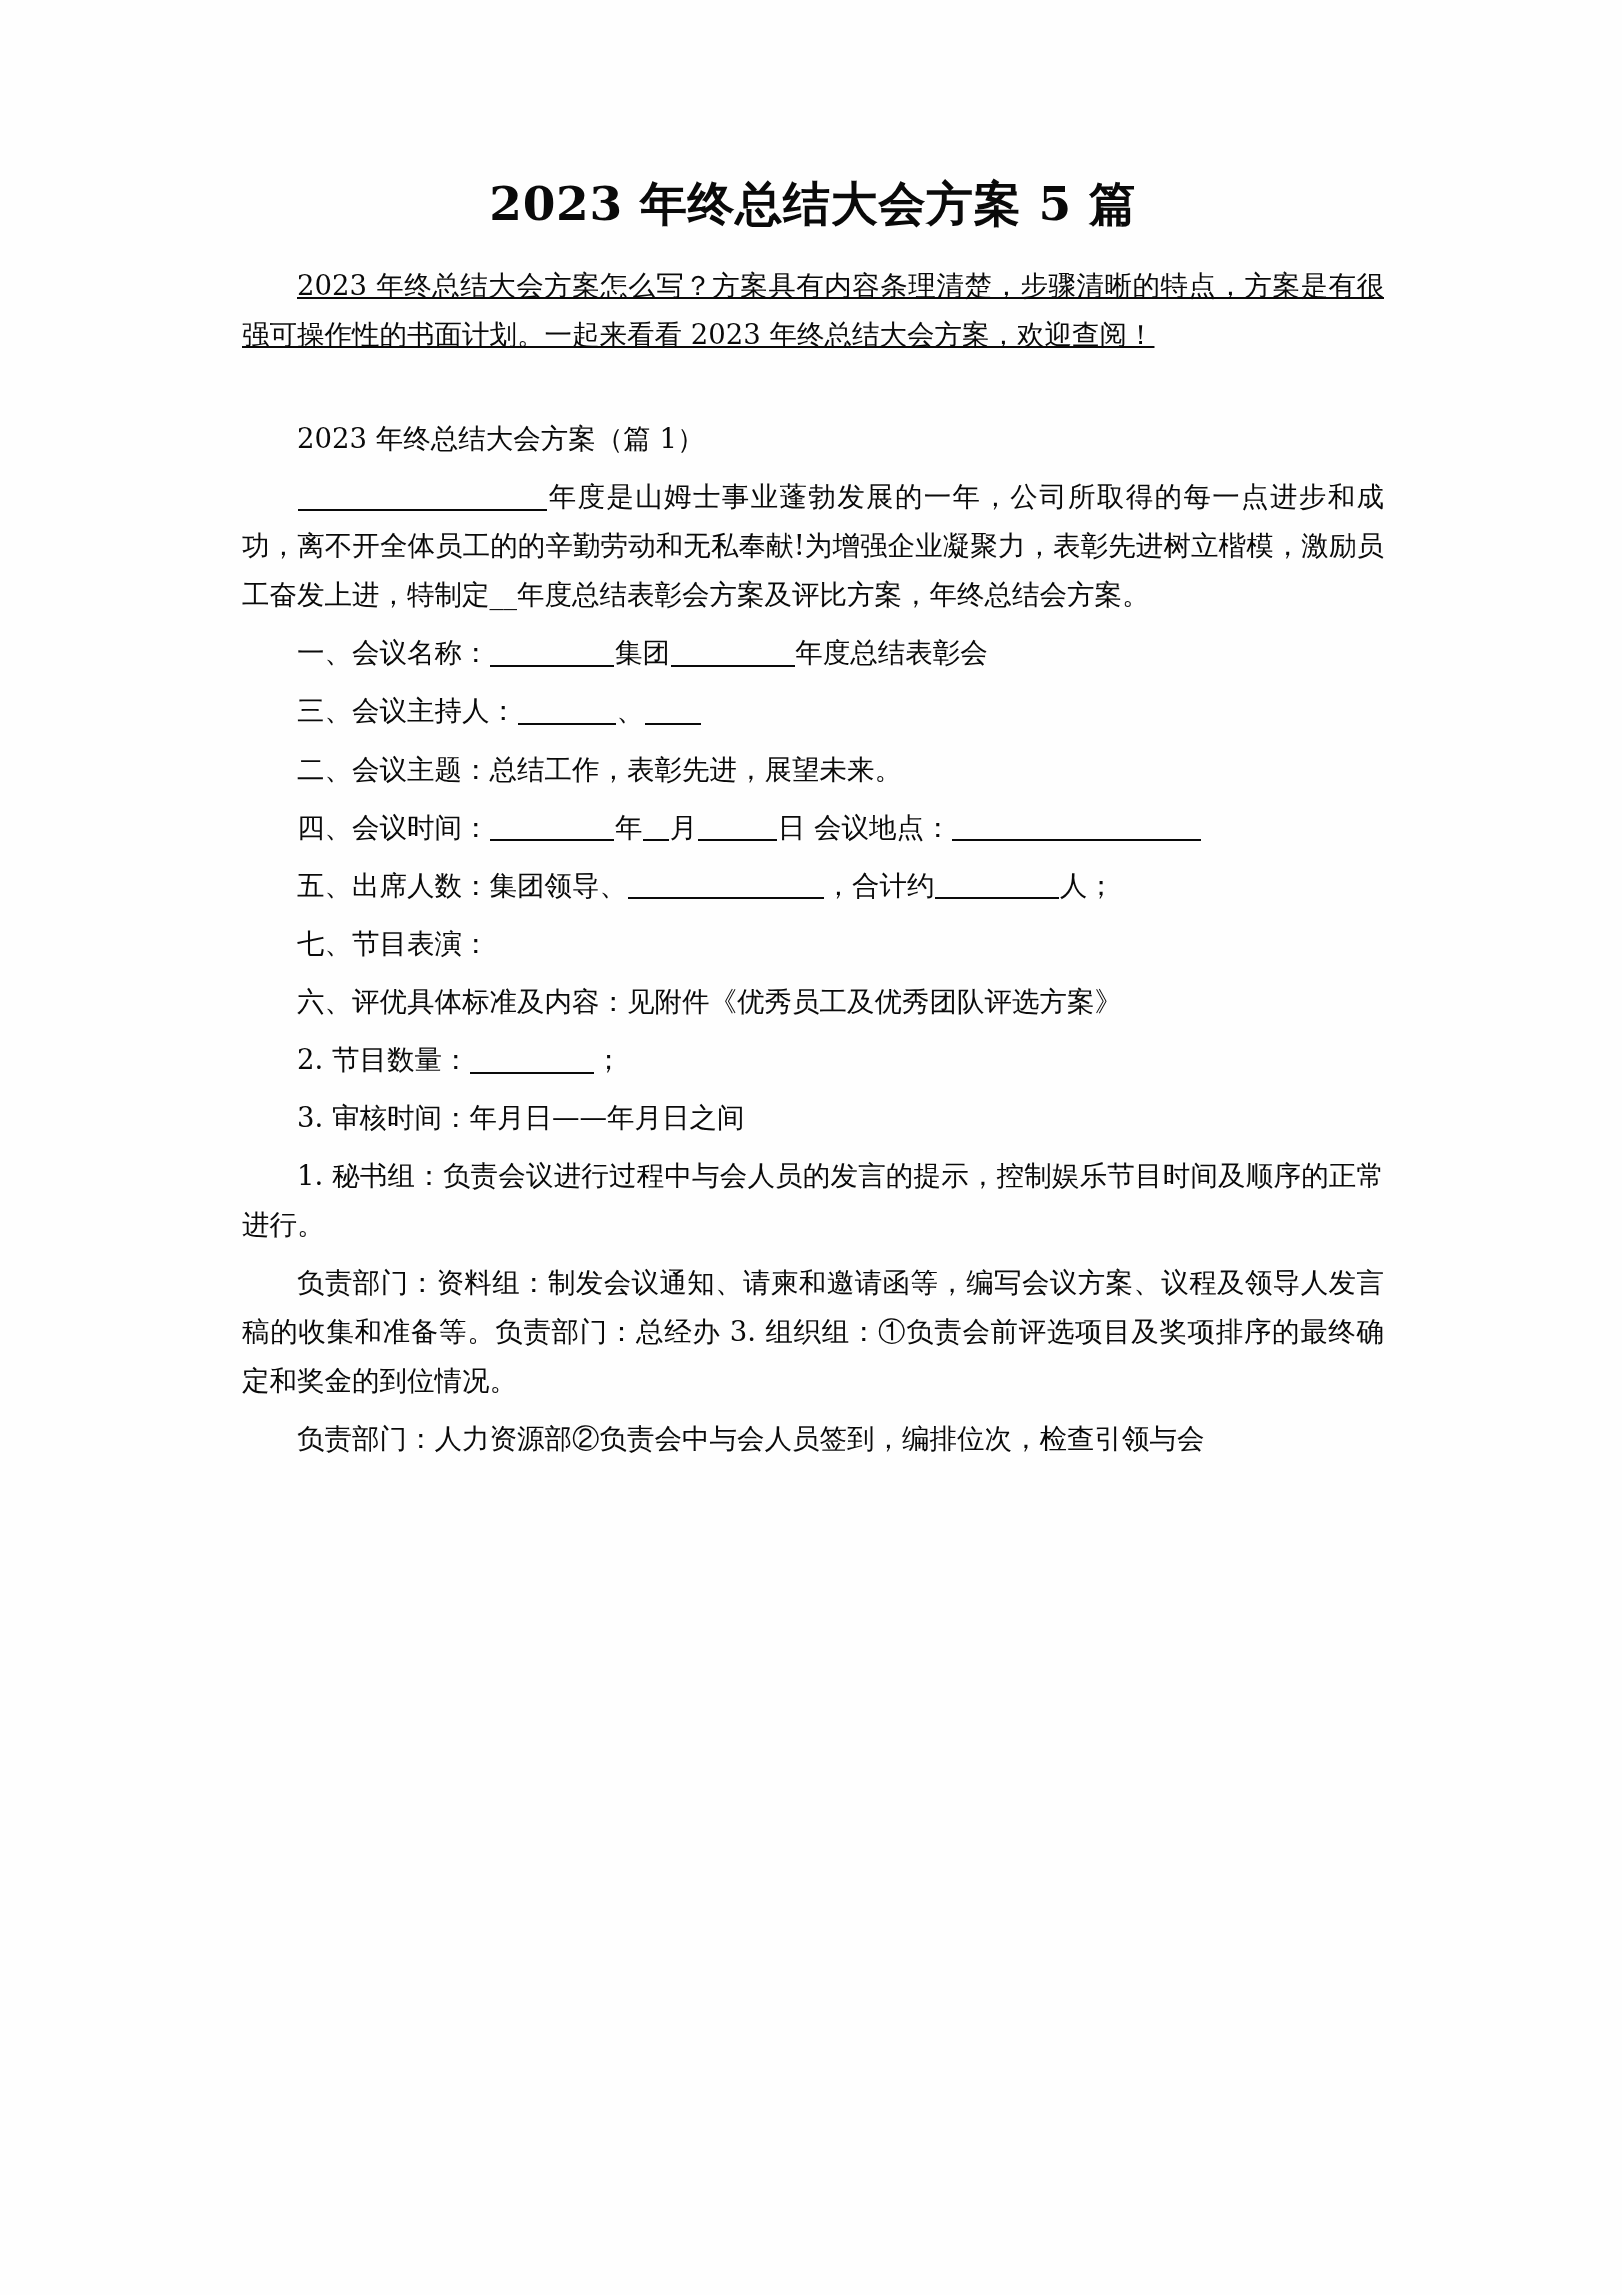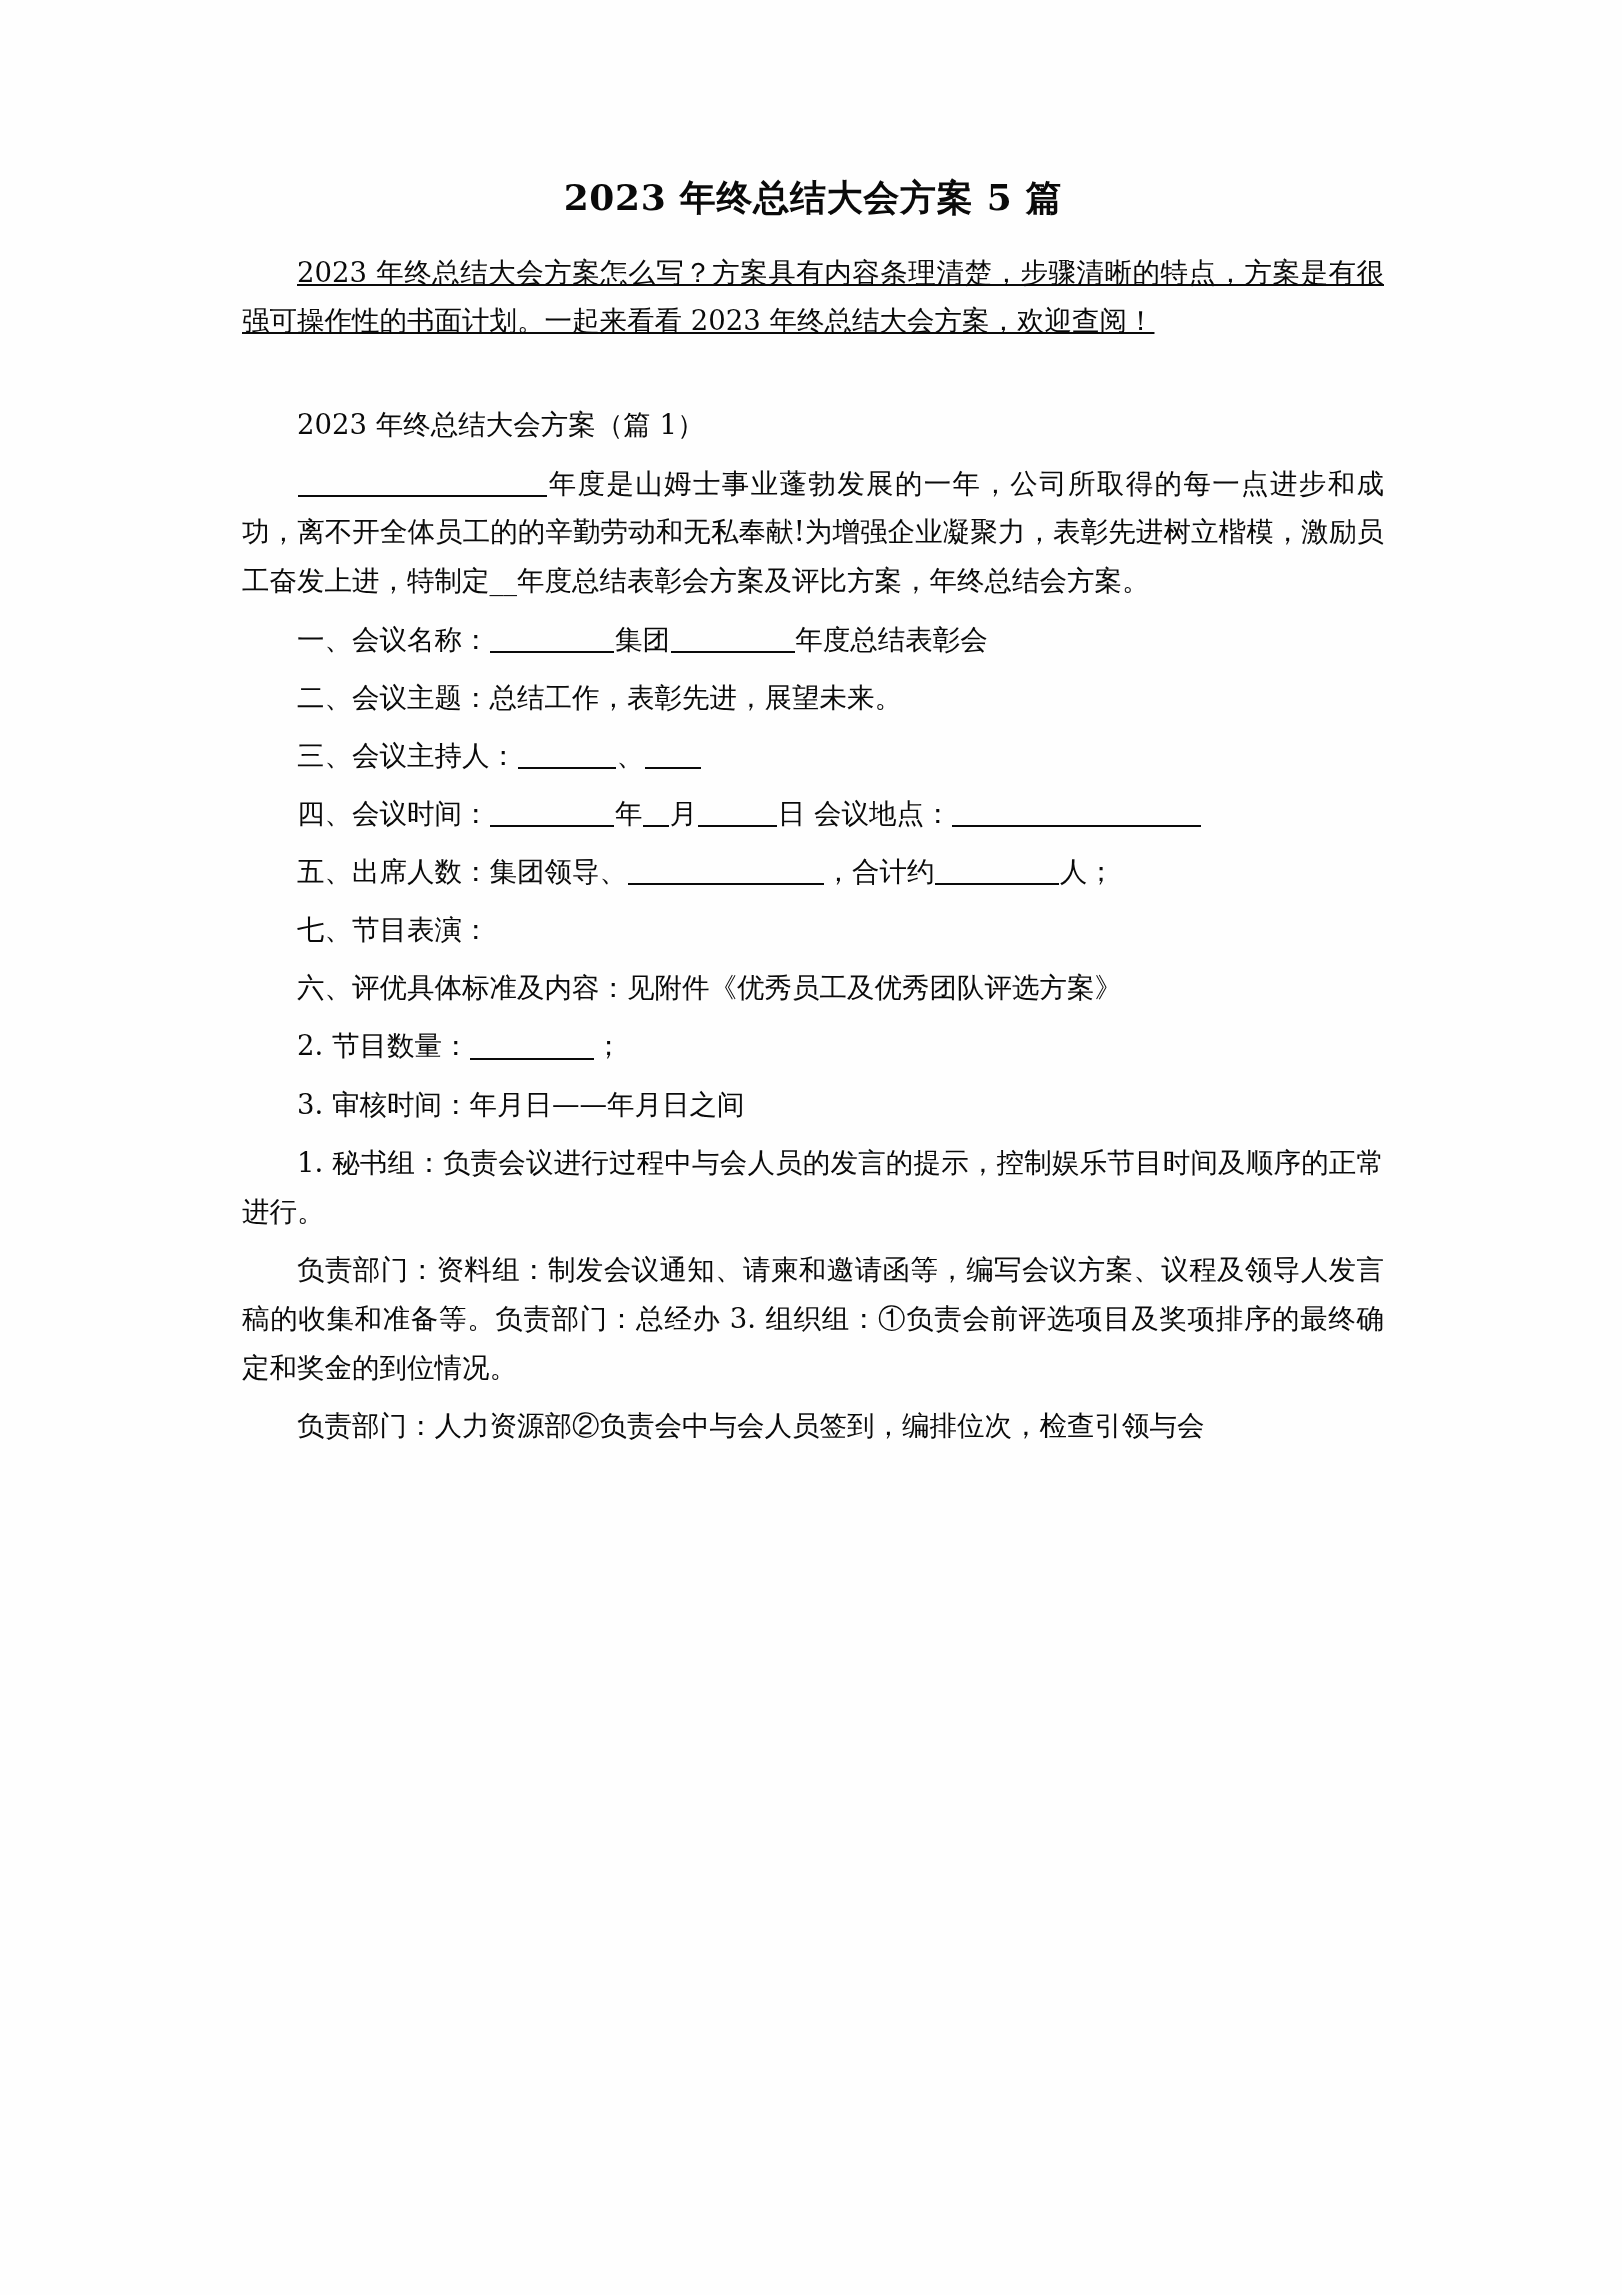--- a/index.html
+++ b/index.html
@@ -29,21 +29,21 @@
     left: 242px;
     top: 0;
     width: 1142px;
   }
 
   
   .doc-title {
     margin: 0;
     padding-top: 175px;
     text-align: center;
-    font-size: 36px;
+    font-size: 47px;
     font-weight: bold;
     letter-spacing: 0.7px;
     line-height: 1.25;
     font-family: "DejaVu Serif", "Liberation Serif", serif;
   }
 
   
   .para {
     margin: 0;
     font-size: 27.5px;
@@ -101,25 +101,25 @@
 
     <p class="para body-para">
       <span class="blank w8"></span><span>年度是山姆士事业蓬勃发展的一年，公司所取得的每一点进步和成功，离不开全体员工的的辛勤劳动和无私奉献!为增强企业凝聚力，表彰先进树立楷模，激励员工奋发上进，特制定__年度总结表彰会方案及评比方案，年终总结会方案。</span>
     </p>
 
     <p class="para item">
       <span>一、会议名称：</span><span class="blank w5"></span><span>集团</span><span class="blank w5"></span><span>年度总结表彰会</span>
     </p>
 
     <p class="para item">
-      <span>二、会议主题：</span><span>总结工作，表彰先进，展望未来。</span>
+      <span>三、会议主持人：</span><span class="blank w4"></span><span>、</span><span class="blank w2"></span>
     </p>
 
     <p class="para item">
-      <span>三、会议主持人：</span><span class="blank w4"></span><span>、</span><span class="blank w2"></span>
+      <span>二、会议主题：</span><span>总结工作，表彰先进，展望未来。</span>
     </p>
 
     <p class="para item">
       <span>四、会议时间：</span><span class="blank w5"></span><span>年</span><span class="blank sm"></span><span>月</span><span class="blank w3"></span><span>日</span>&nbsp;<span>会议地点：</span><span class="blank w8"></span>
     </p>
 
     <p class="para item">
       <span>五、出席人数：集团领导、</span><span class="blank w7"></span><span>，合计约</span><span class="blank w5"></span><span>人；</span>
     </p>
 

